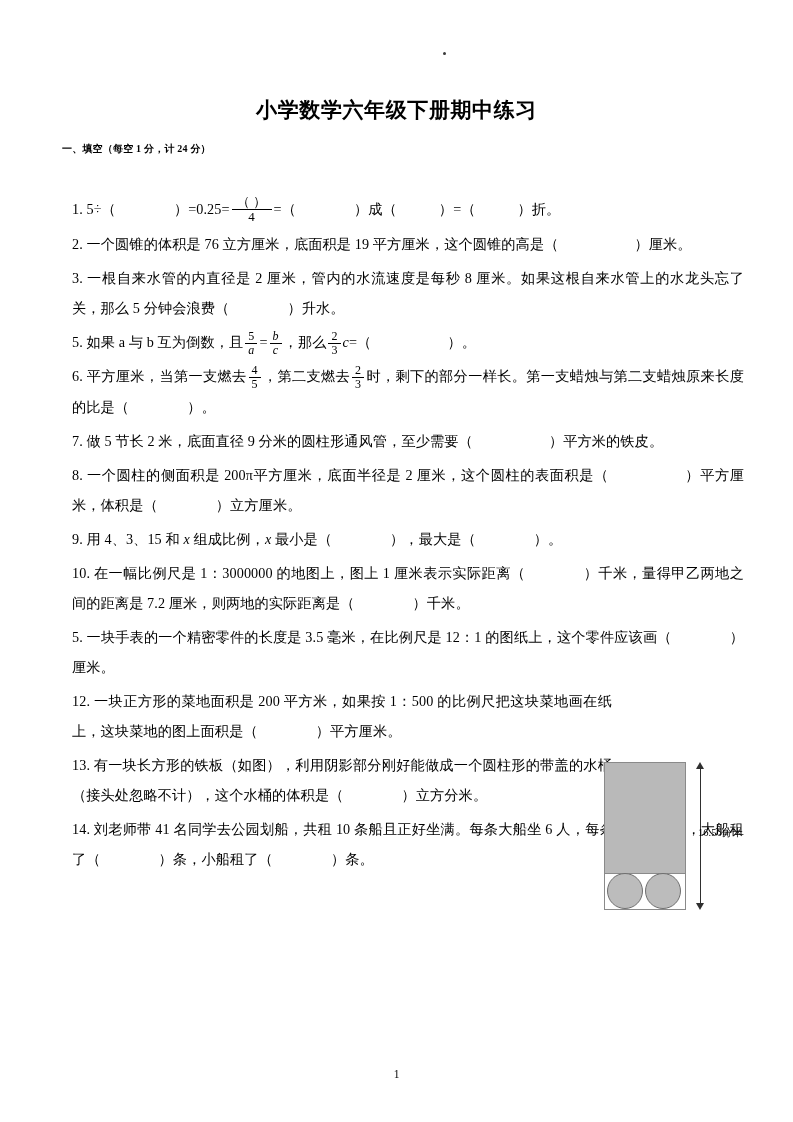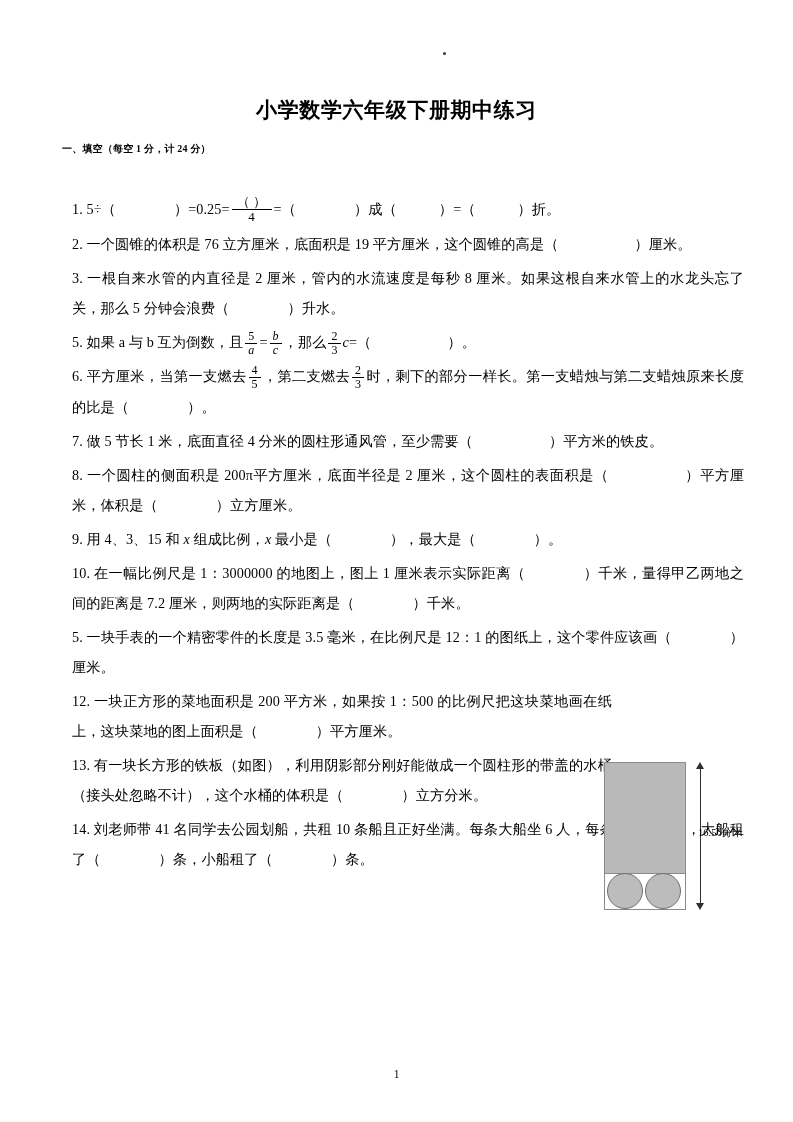--- a/index.html
+++ b/index.html
@@ -220,21 +220,21 @@
           <span class="num">4</span>
           <span class="den">5</span>
         </span><span>，第二支燃去</span><span class="frac">
           <span class="num">2</span>
           <span class="den">3</span>
         </span><span>时，剩下的部分一样长。第一支蜡烛与第二支蜡烛原来长度的比是（</span><span class="blank-m"></span><span>）。</span>
     </p>
 
     <p class="q">
       <span>7.</span>
-      <span>做 5 节长 1 米，底面直径 4 分米的圆柱形通风管，至少需要（</span><span class="blank-l"></span><span>）平方米的铁皮。</span>
+      <span>做 5 节长 2 米，底面直径 9 分米的圆柱形通风管，至少需要（</span><span class="blank-l"></span><span>）平方米的铁皮。</span>
     </p>
 
     <p class="q">
       <span>8.</span>
       <span>一个圆柱的侧面积是 200π平方厘米，底面半径是 2 厘米，这个圆柱的表面积是（</span><span class="blank-l"></span><span>）平方厘米，体积是（</span><span class="blank-m"></span><span>）立方厘米。</span>
     </p>
 
     <p class="q">
       <span>9.</span>
       <span>用 4、3、15 和 </span><span class="it">x</span><span> 组成比例，</span><span class="it">x</span><span> 最小是（</span><span class="blank-m"></span><span>），最大是（</span><span class="blank-m"></span><span>）。</span>

